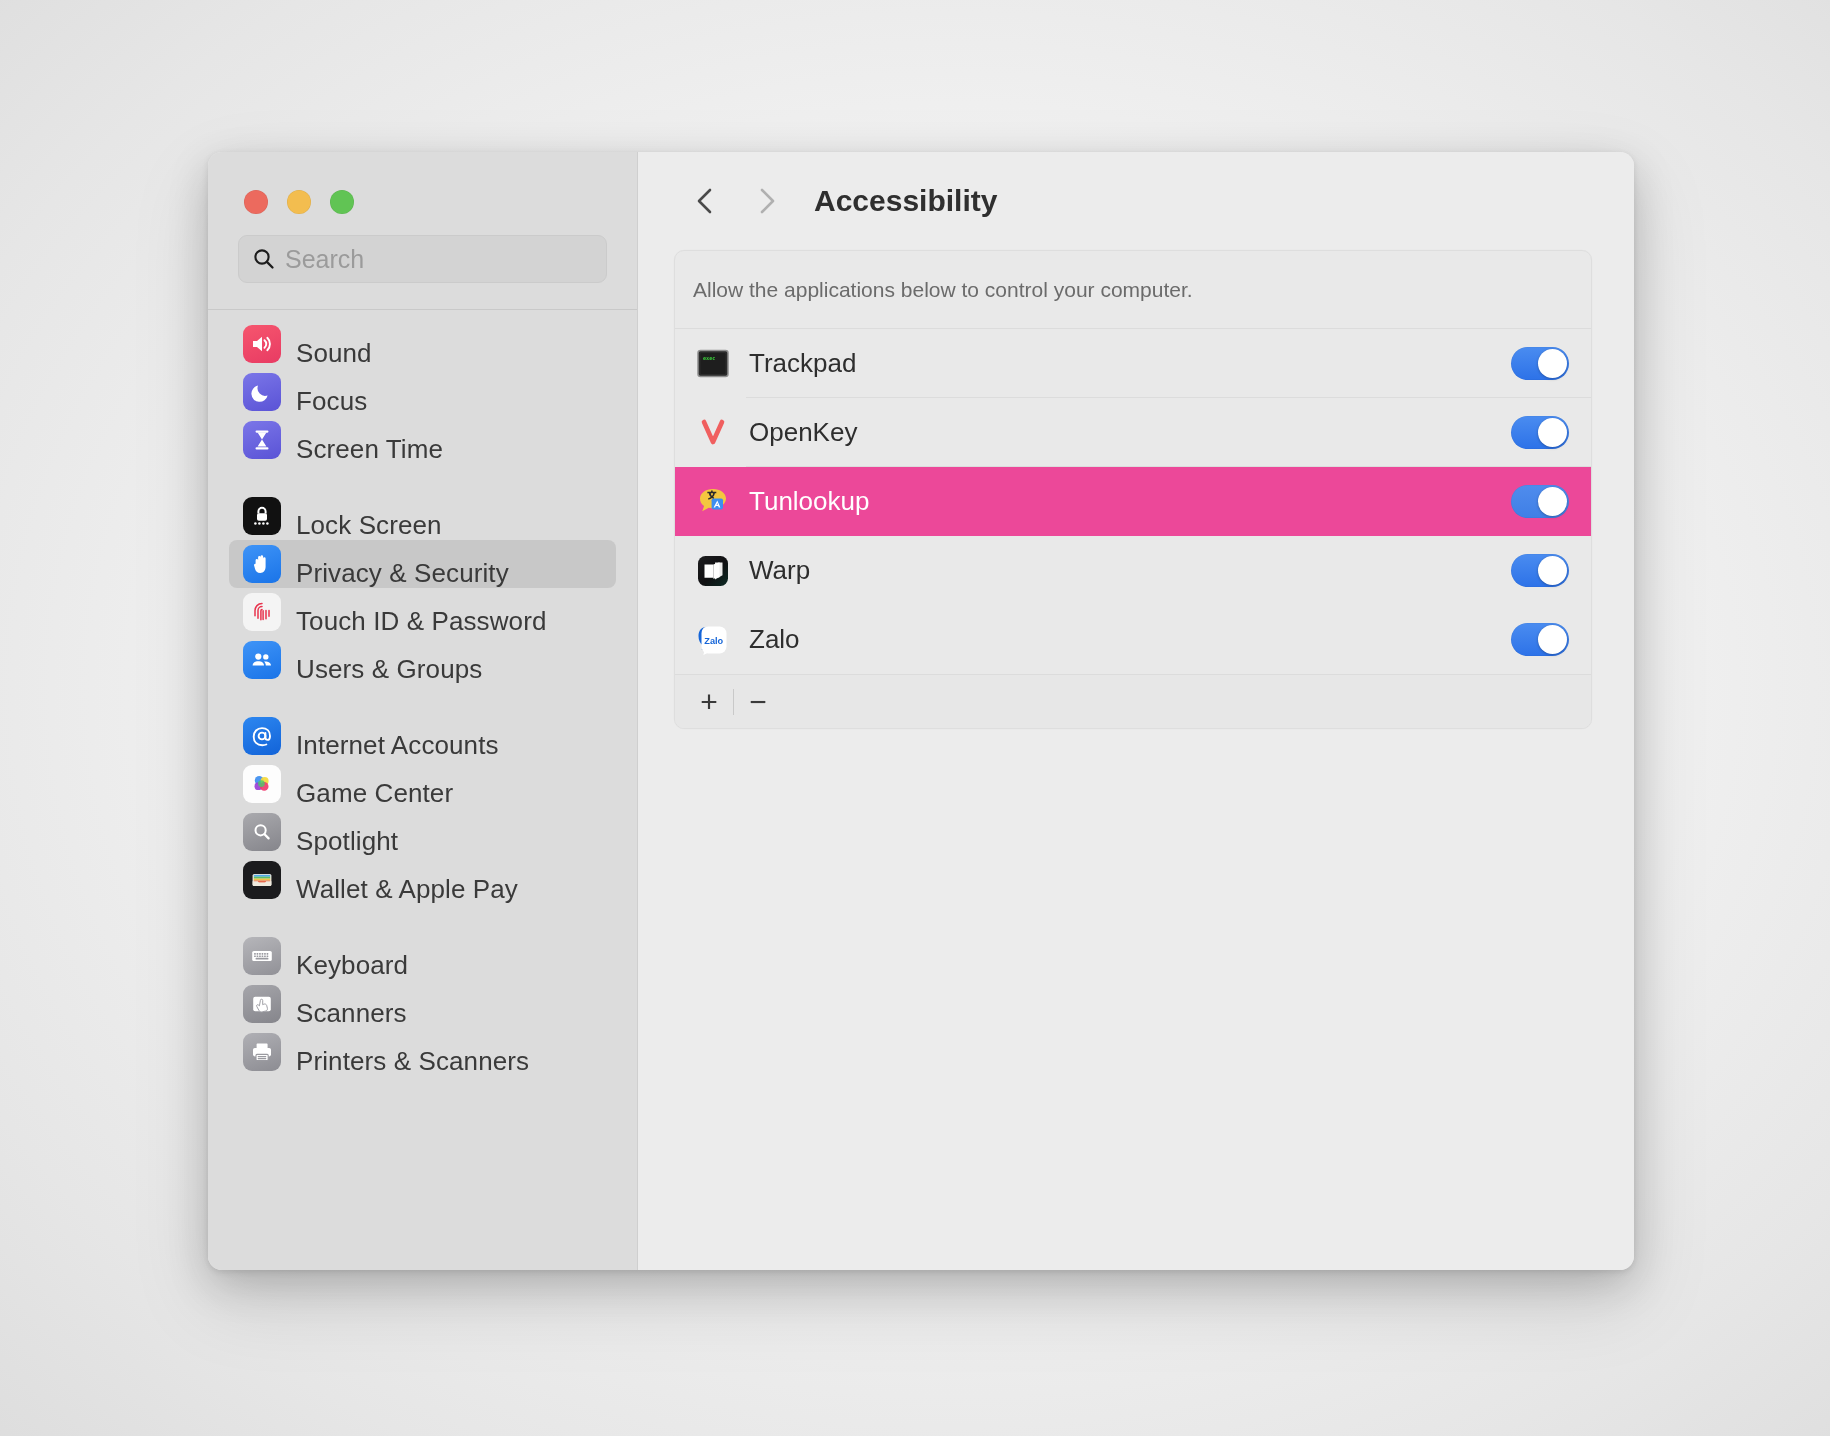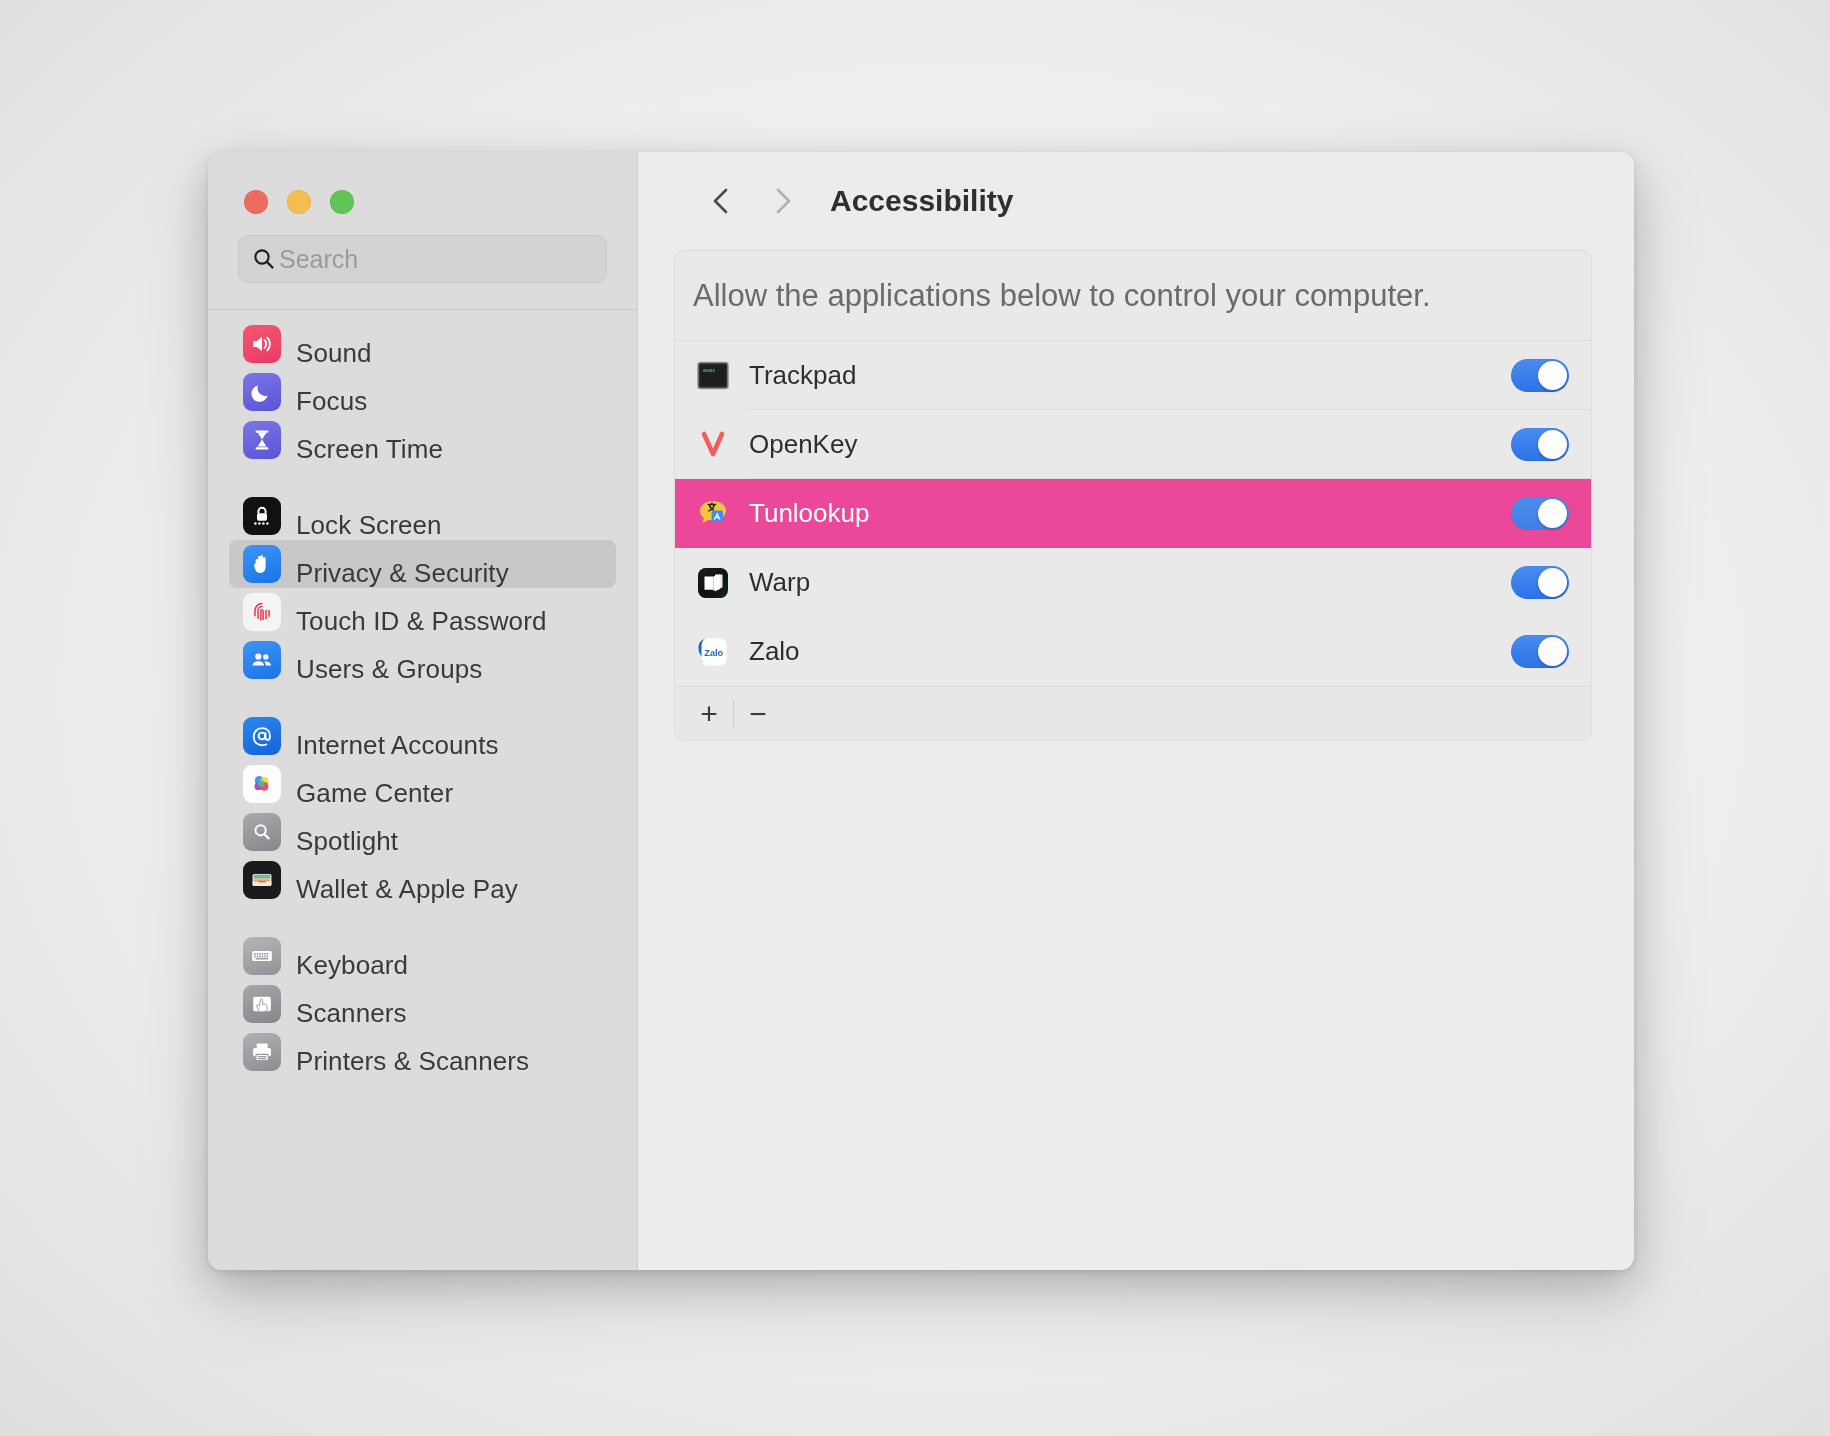--- a/index.html
+++ b/index.html
@@ -62,21 +62,21 @@
     padding: 7px 30px 26px 30px;
   }
   .search-box {
     height: 48px;
     background: #d3d3d3;
     border: 1px solid #cbcbcb;
     border-radius: 9px;
     display: flex;
     align-items: center;
     padding: 0 13px;
-    gap: 3px;
+    gap: 9px;
   }
   .search-box svg { flex: 0 0 auto; display:block; }
   .search-input {
     border: none;
     outline: none;
     background: transparent;
     font-family: "Liberation Sans", sans-serif;
     font-size: 25px;
     color: #3c3c3c;
     width: 100%;
@@ -153,21 +153,20 @@
     padding: 0;
   }
 
   .toolbar {
     height: 98px;
     display: flex;
     align-items: center;
     gap: 8px;
     padding: 0 0 0 42px;
     flex: 0 0 auto;
-    margin-left: 16px;
   }
   .nav-arrow {
     width: 52px; height: 52px;
     display: flex; align-items: center; justify-content: center;
     cursor: default;
   }
   .page-title {
     font-size: 30px;
     font-weight: bold;
     color: #2f2f2f;
@@ -178,21 +177,21 @@
     margin: 0 42px 0 36px;
     background: #e9e9e9;
     border: 1px solid #dedede;
     border-radius: 10px;
     overflow: hidden;
     box-shadow: 0 0 0 0.5px rgba(0,0,0,0.015);
   }
 
   .panel-header {
     padding: 27px 0 26px 18px;
-    font-size: 31px;
+    font-size: 21px;
     color: #6b6b6b;
     border-bottom: 1px solid #dcdcdc;
   }
 
   .app-list { background: #e9e9e9; }
 
   .app-row {
     display: flex;
     align-items: center;
     height: 69px;

